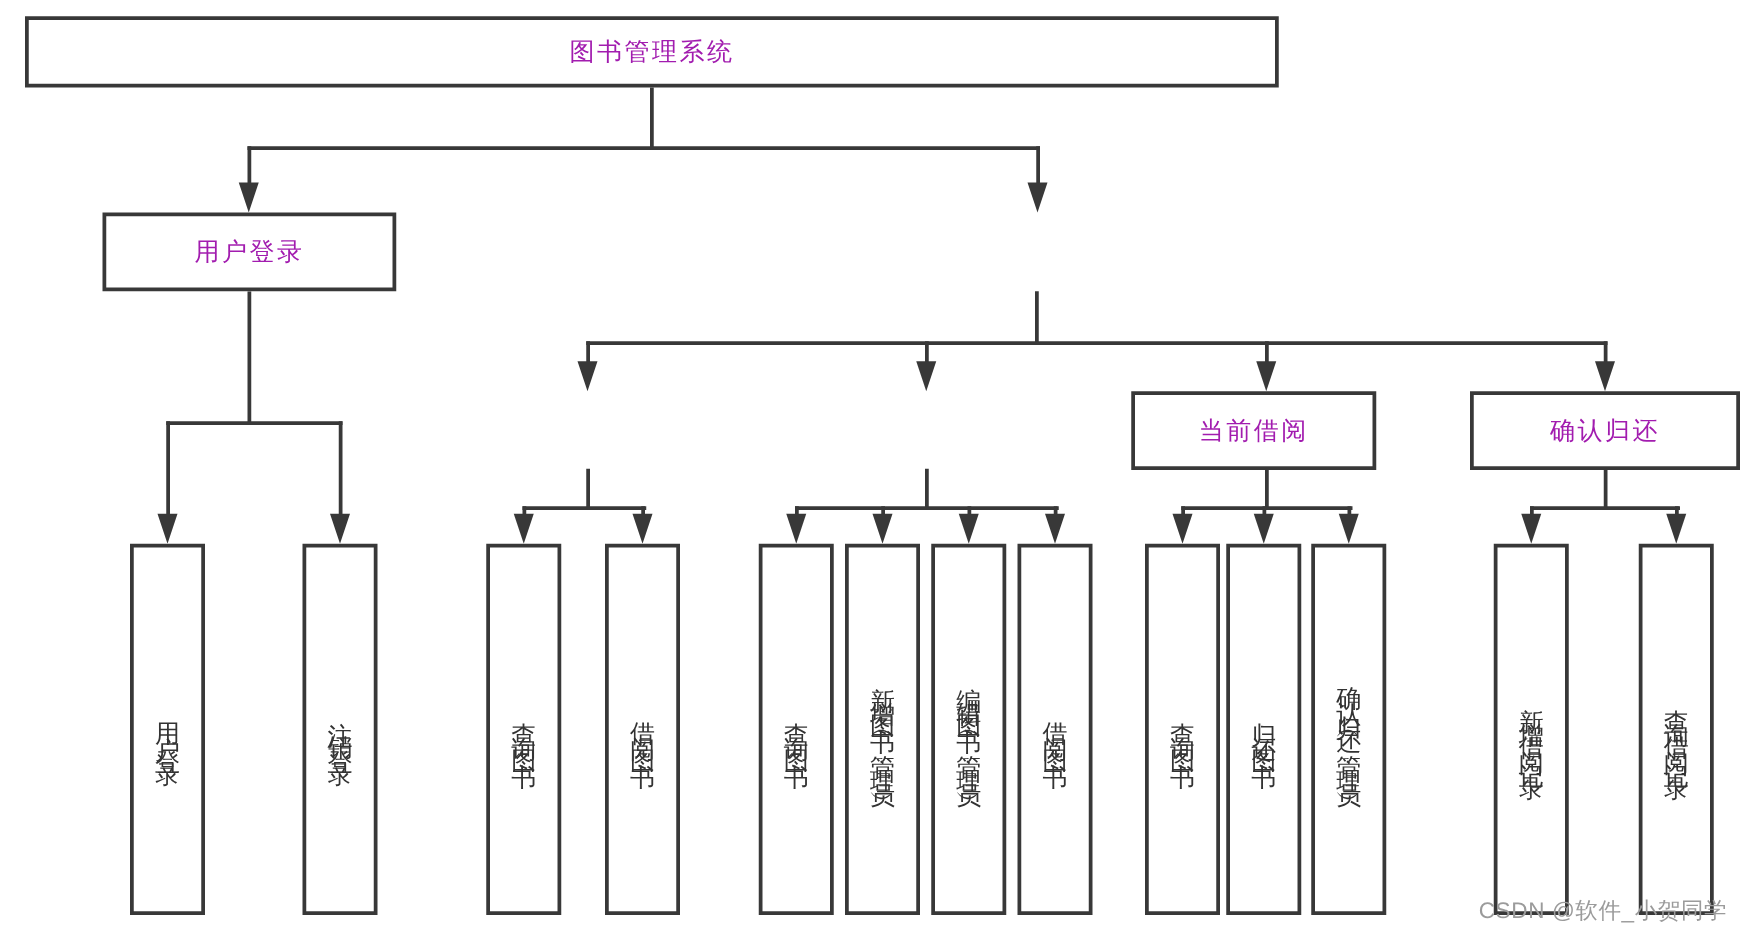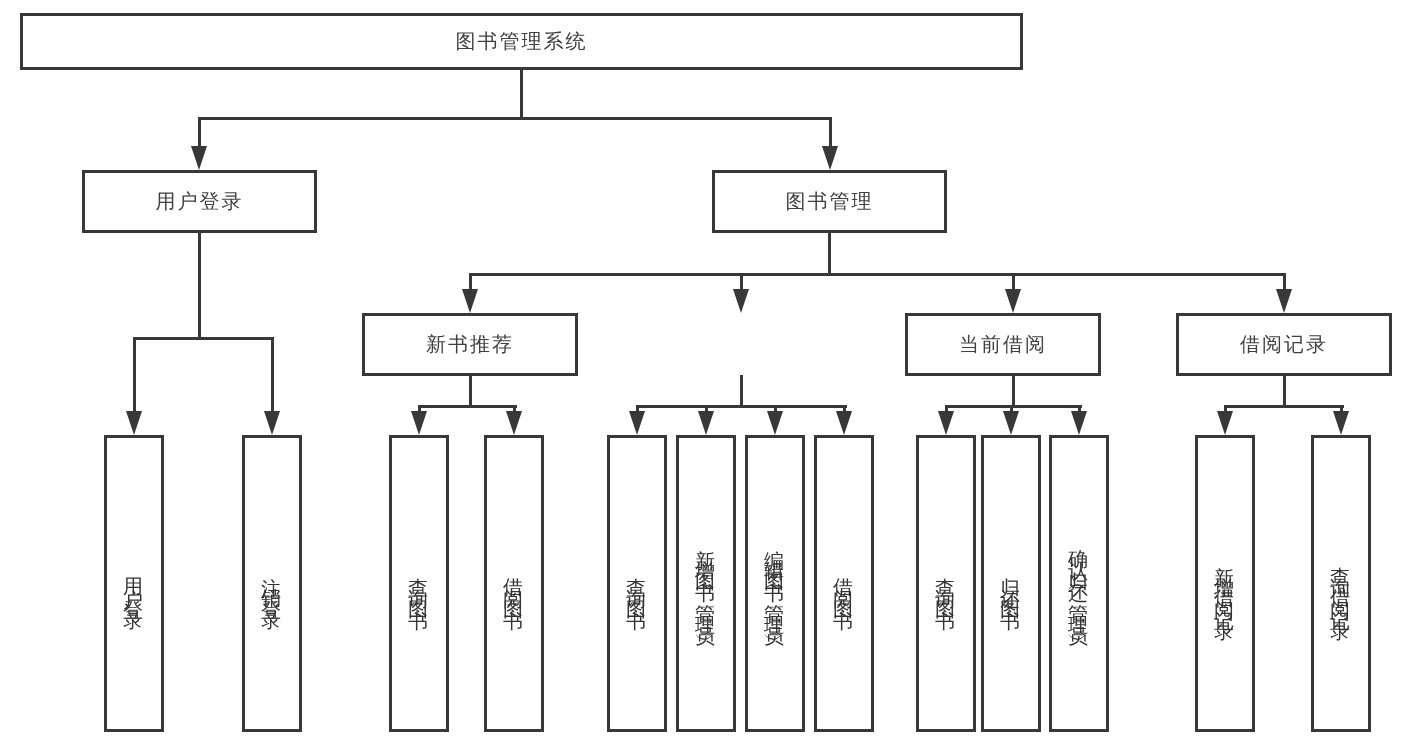--- a/index.html
+++ b/index.html
@@ -16,21 +16,21 @@
   .box {
     position: absolute;
     box-sizing: border-box;
     background: #ffffff;
     border: 3px solid #383838;
     display: flex;
     align-items: center;
     justify-content: center;
     font-size: 20px;
     letter-spacing: 2px;
-    color: #404040;
+    color: #a21caf;
     white-space: nowrap;
   }
   
   .vbox {
     position: absolute;
     box-sizing: border-box;
     background: #ffffff;
     border: 3px solid #383838;
     writing-mode: vertical-rl;
     text-orientation: mixed;
@@ -125,38 +125,37 @@
   <div class="vline" style="left:1283px; top:375px; height:33px;"></div>
   <div class="hline" style="left:1224px; top:405px; width:120px;"></div>
   <div class="vline" style="left:1224px; top:405px; height:11px;"></div>
   <div class="arrow" style="left:1217px; top:411px;"></div>
   <div class="vline" style="left:1340px; top:405px; height:11px;"></div>
   <div class="arrow" style="left:1333px; top:411px;"></div>
 
   <div class="box" style="left:20px; top:13px; width:1003px; height:57px;">图书管理系统</div>
 
   <div class="box" style="left:82px; top:170px; width:235px; height:63px;">用户登录</div>
-  <div class="box" style="left:712px; top:170px; width:235px; height:63px;">图书管理</div>
 
-  <div class="box" style="left:362px; top:313px; width:216px; height:63px;">新书推荐</div>
   <div class="box" style="left:905px; top:313px; width:196px; height:63px;">当前借阅</div>
-  <div class="box" style="left:1176px; top:313px; width:216px; height:63px;">借阅记录</div>
+  <div class="box" style="left:1176px; top:313px; width:216px; height:63px;">确认归还</div>
 
   <div class="vbox" style="left:104px;">用户登录</div>
   <div class="vbox" style="left:242px;">注销登录</div>
 
   <div class="vbox" style="left:389px;">查询图书</div>
   <div class="vbox" style="left:484px;">借阅图书</div>
 
   <div class="vbox" style="left:607px;">查询图书</div>
   <div class="vbox" style="left:676px;">新增图书（管理员）</div>
   <div class="vbox" style="left:745px;">编辑图书（管理员）</div>
   <div class="vbox" style="left:814px;">借阅图书</div>
 
   <div class="vbox" style="left:916px;">查询图书</div>
   <div class="vbox" style="left:981px;">归还图书</div>
   <div class="vbox" style="left:1049px;">确认归还（管理员）</div>
 
   <div class="vbox" style="left:1195px;">新增借阅记录</div>
   <div class="vbox" style="left:1311px;">查询借阅记录</div>
 
+  <div class="watermark">CSDN @软件_小贺同学</div>
 
 </div>
 
 </body></html>

